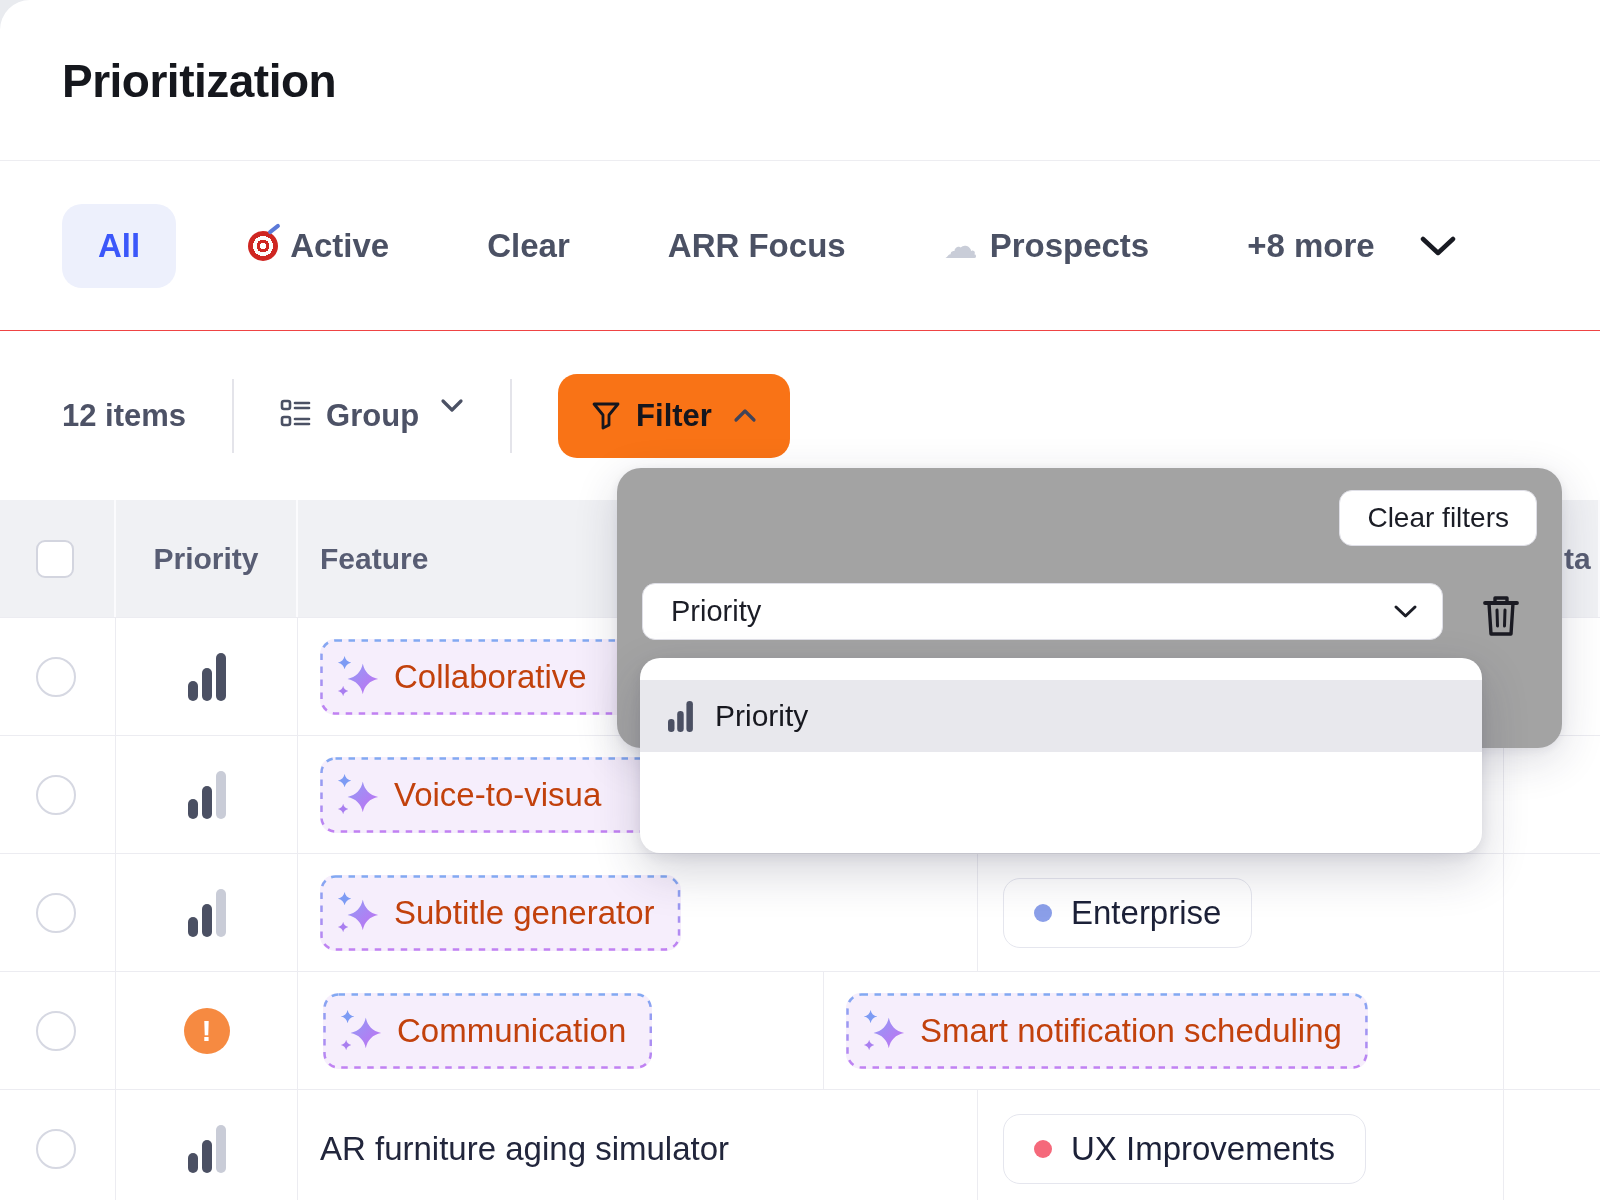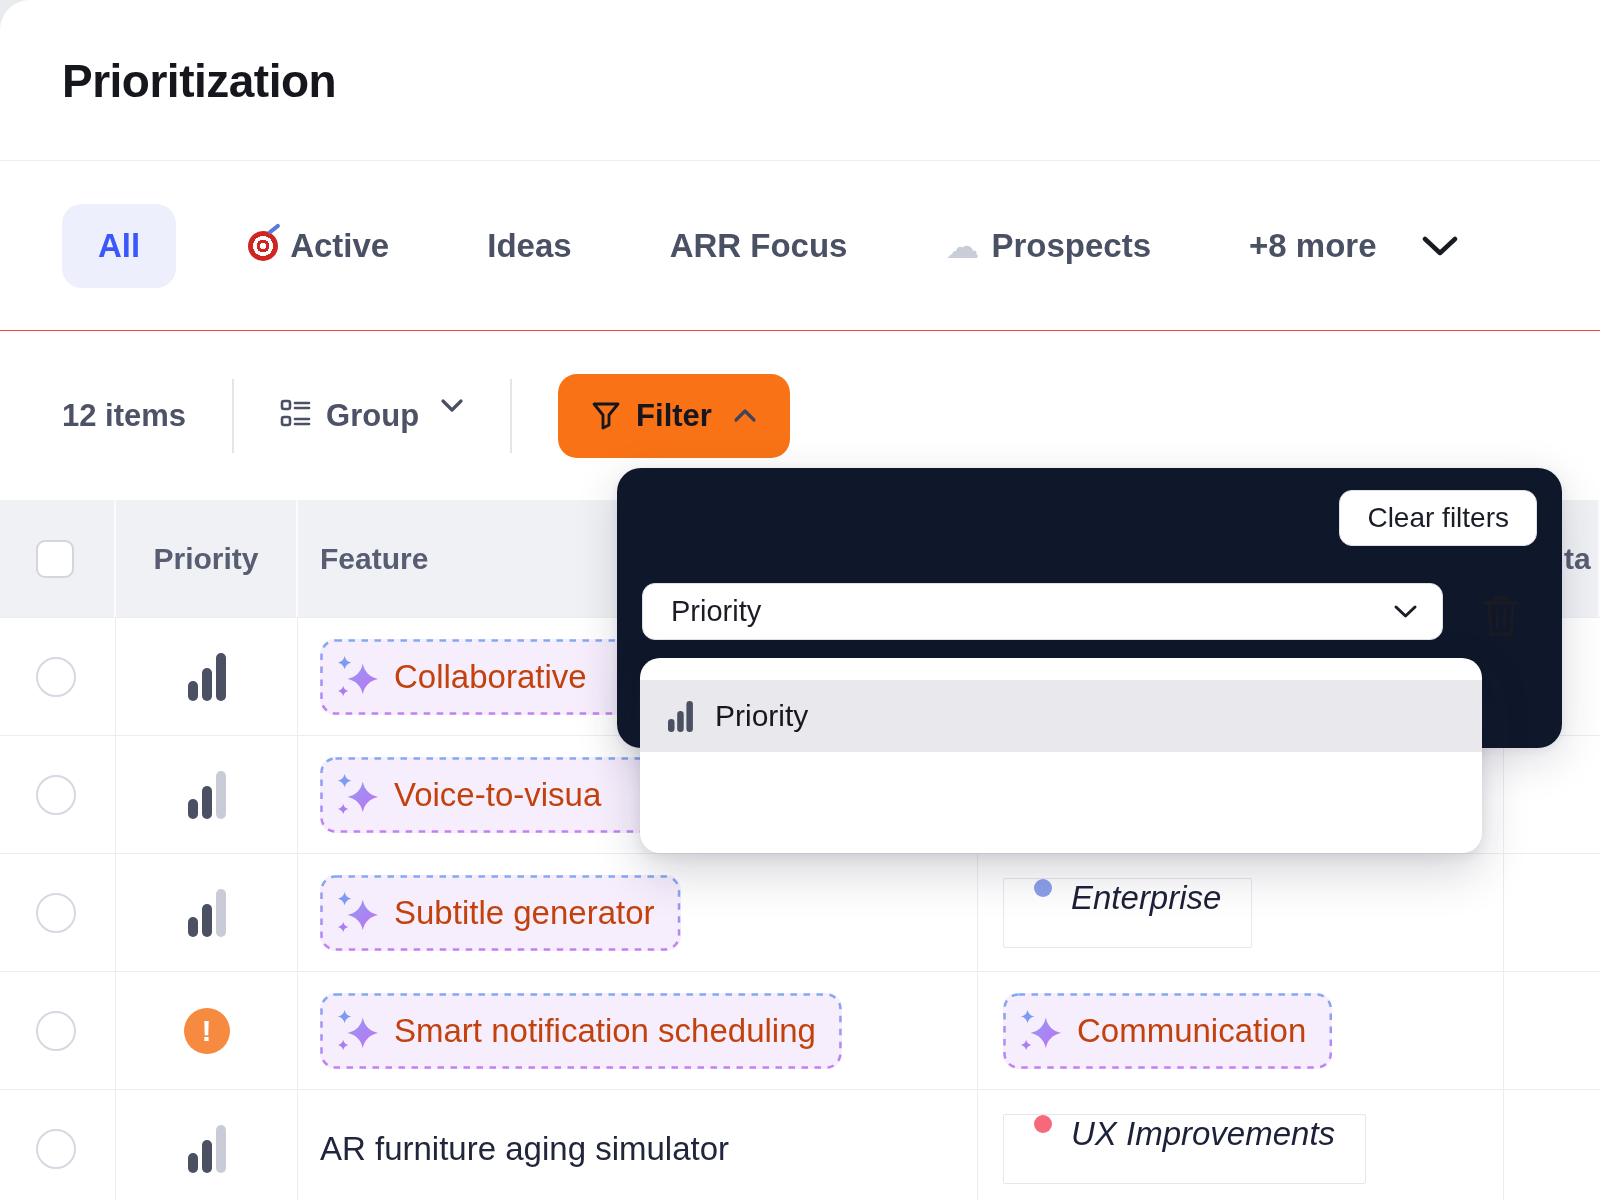--- a/index.html
+++ b/index.html
@@ -77,30 +77,30 @@
   .ai-chip .dash-border { position:absolute; inset:0; width:100%; height:100%; pointer-events:none; }
   .dash-border rect {
     width:calc(100% - 3px); height:calc(100% - 3px);
     fill:none; stroke:url(#g-dash); stroke-width:2.5; stroke-dasharray:6.5 6.5;
   }
   .chip-r1 { min-width:385px; }
   .chip-r2 { min-width:415px; }
   .sparkle { flex:0 0 auto; }
 
   .tag {
-    display:inline-flex; align-items:flex-start; gap:19px; height:70px; padding:0 30px;
-    background:#fff; border:1.5px solid #e5e6ee; border-radius:2px;
-    font-size:33px; font-weight:500; color:#1c2138; white-space:nowrap;font-style:italic;
+    display:inline-flex; align-items:center; gap:19px; height:70px; padding:0 30px;
+    background:#fff; border:1.5px solid #e5e6ee; border-radius:17px;
+    font-size:33px; font-weight:500; color:#1c2138; white-space:nowrap;
   }
   .dot { width:18px; height:18px; border-radius:50%; flex:0 0 auto; }
 
   
   .filter-panel {
     position:absolute; left:617px; top:468px; width:945px; height:280px;
-    background:#0f172a; border-radius:24px; z-index:30;
+    background:#a3a3a3; border-radius:24px; z-index:30;
     box-shadow:0 12px 44px rgba(40,40,70,.16), 0 2px 10px rgba(40,40,70,.07);
   }
   .clear-btn {
     position:absolute; top:22px; right:25px; height:56px; padding:0 27px;
     background:#fff; border:1.5px solid #dfdfe7; border-radius:13px;
     font-size:28px; font-weight:500; color:#1b1d26; font-family:inherit;
     display:flex; align-items:center; cursor:pointer;
   }
   .field-select {
     position:absolute; left:25px; top:115px; width:801px; height:57px;
@@ -154,21 +154,21 @@
 
   <div class="tabs">
     <div class="tab tab-pill">
       <span>All</span>
     </div>
     <div class="tab">
       <span class="icon-target"></span>
       <span>Active</span>
     </div>
     <div class="tab">
-      <span>Ideas</span>
+      <span>Clear</span>
     </div>
     <div class="tab">
       <span>ARR Focus</span>
     </div>
     <div class="tab">
       <span class="icon-balloon">☁</span>
       <span>Prospects</span>
     </div>
     <div class="tab">
       <span>+8 more</span>
@@ -310,40 +310,40 @@
 
     <div class="t-row">
       <div class="cell c-check">
           <span class="radio"></span>
         </div>
       <div class="cell c-pri">
         <span class="alert-badge">
             <span>!</span>
           </span>
       </div>
-      <div class="cell c-feat">
-        <span class="ai-chip">
-          <svg class="dash-border">
-              <rect x="1.5" y="1.5" rx="14"></rect>
-            </svg>
-          <svg class="sparkle" width="46" height="46">
-              <use href="#spark" width="46" height="46"></use>
-            </svg>
-          <span>Smart notification scheduling</span>
-        </span>
-      </div>
       <div class="cell c-tag">
         <span class="ai-chip">
           <svg class="dash-border">
               <rect x="1.5" y="1.5" rx="14"></rect>
             </svg>
           <svg class="sparkle" width="46" height="46">
               <use href="#spark" width="46" height="46"></use>
             </svg>
           <span>Communication</span>
+        </span>
+      </div>
+      <div class="cell c-feat">
+        <span class="ai-chip">
+          <svg class="dash-border">
+              <rect x="1.5" y="1.5" rx="14"></rect>
+            </svg>
+          <svg class="sparkle" width="46" height="46">
+              <use href="#spark" width="46" height="46"></use>
+            </svg>
+          <span>Smart notification scheduling</span>
         </span>
       </div>
       <div class="cell c-rest"></div>
     </div>
 
     <div class="t-row">
       <div class="cell c-check">
           <span class="radio"></span>
         </div>
       <div class="cell c-pri">

